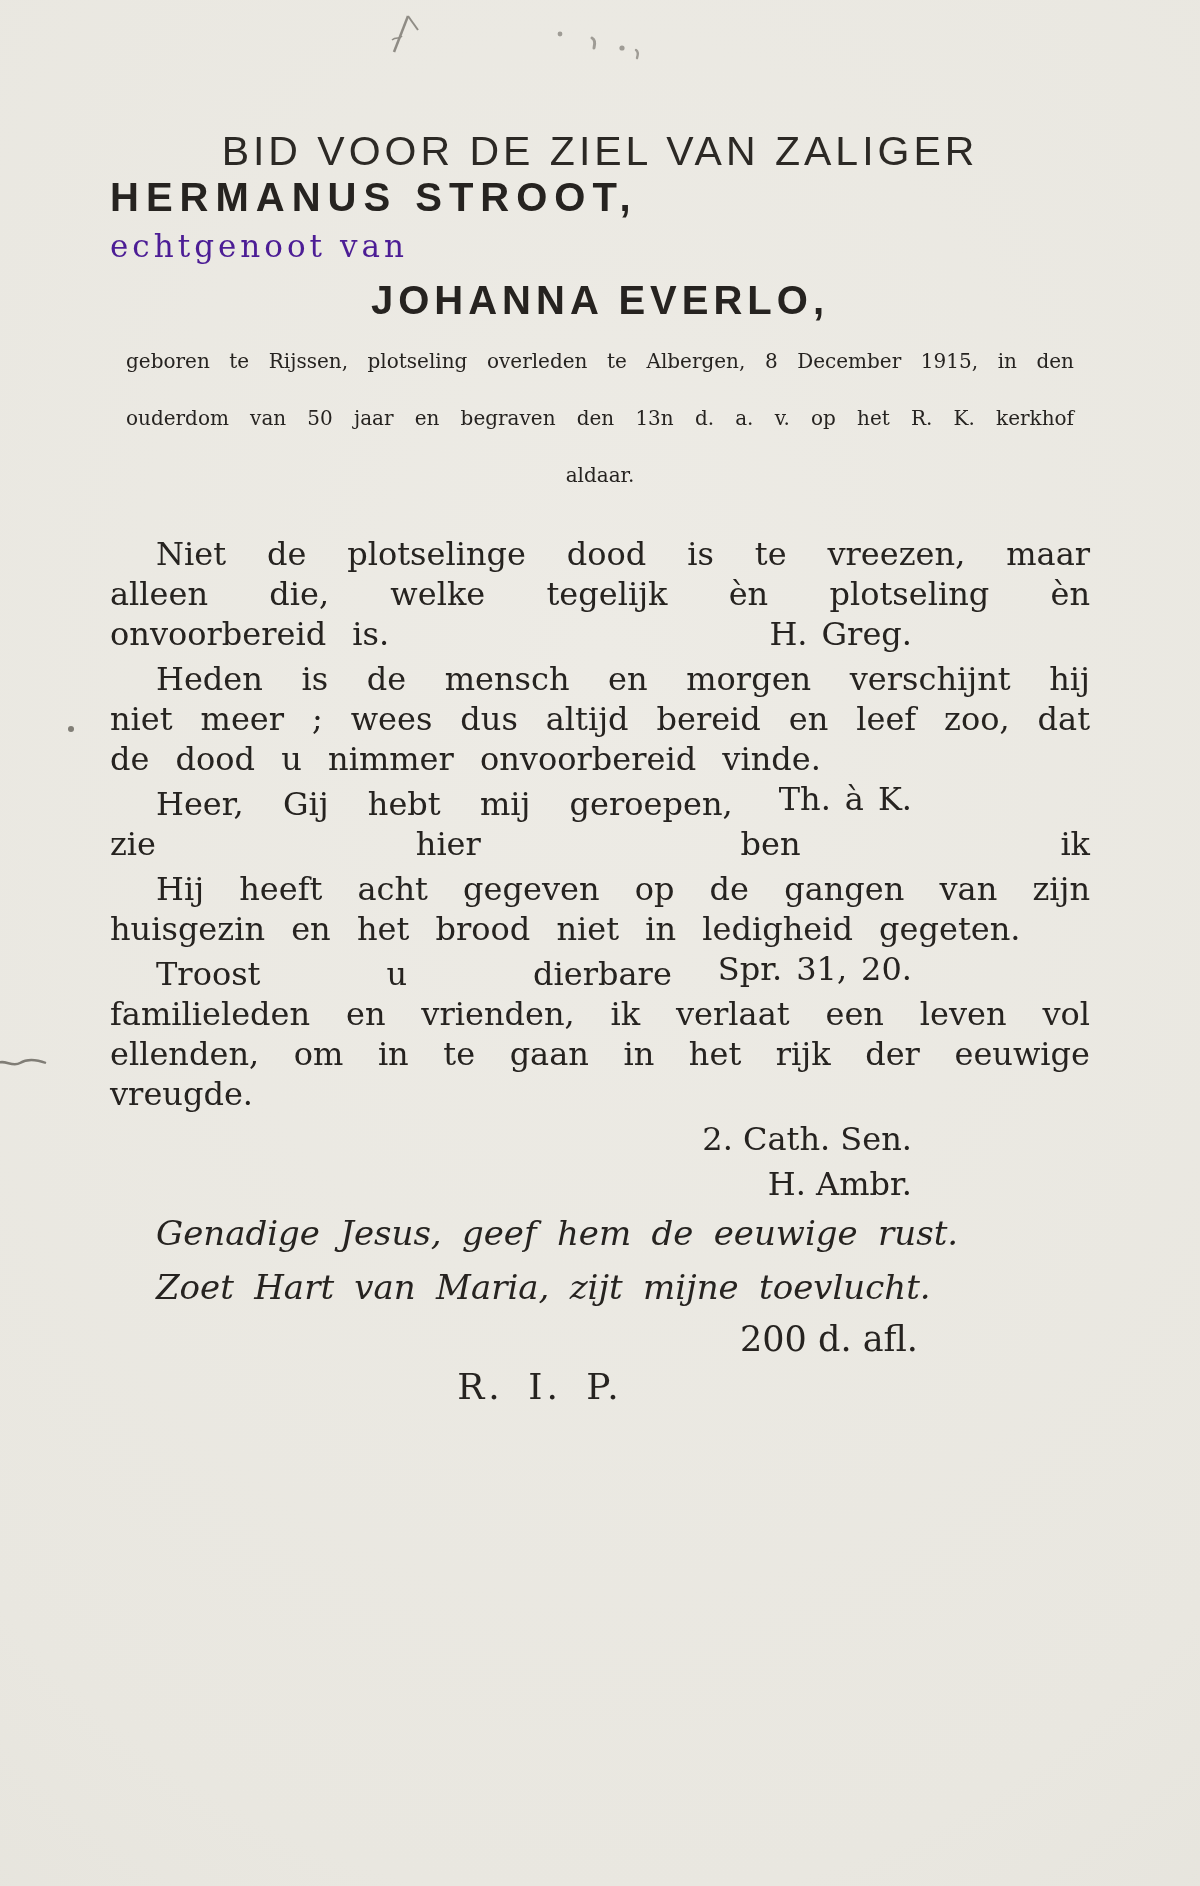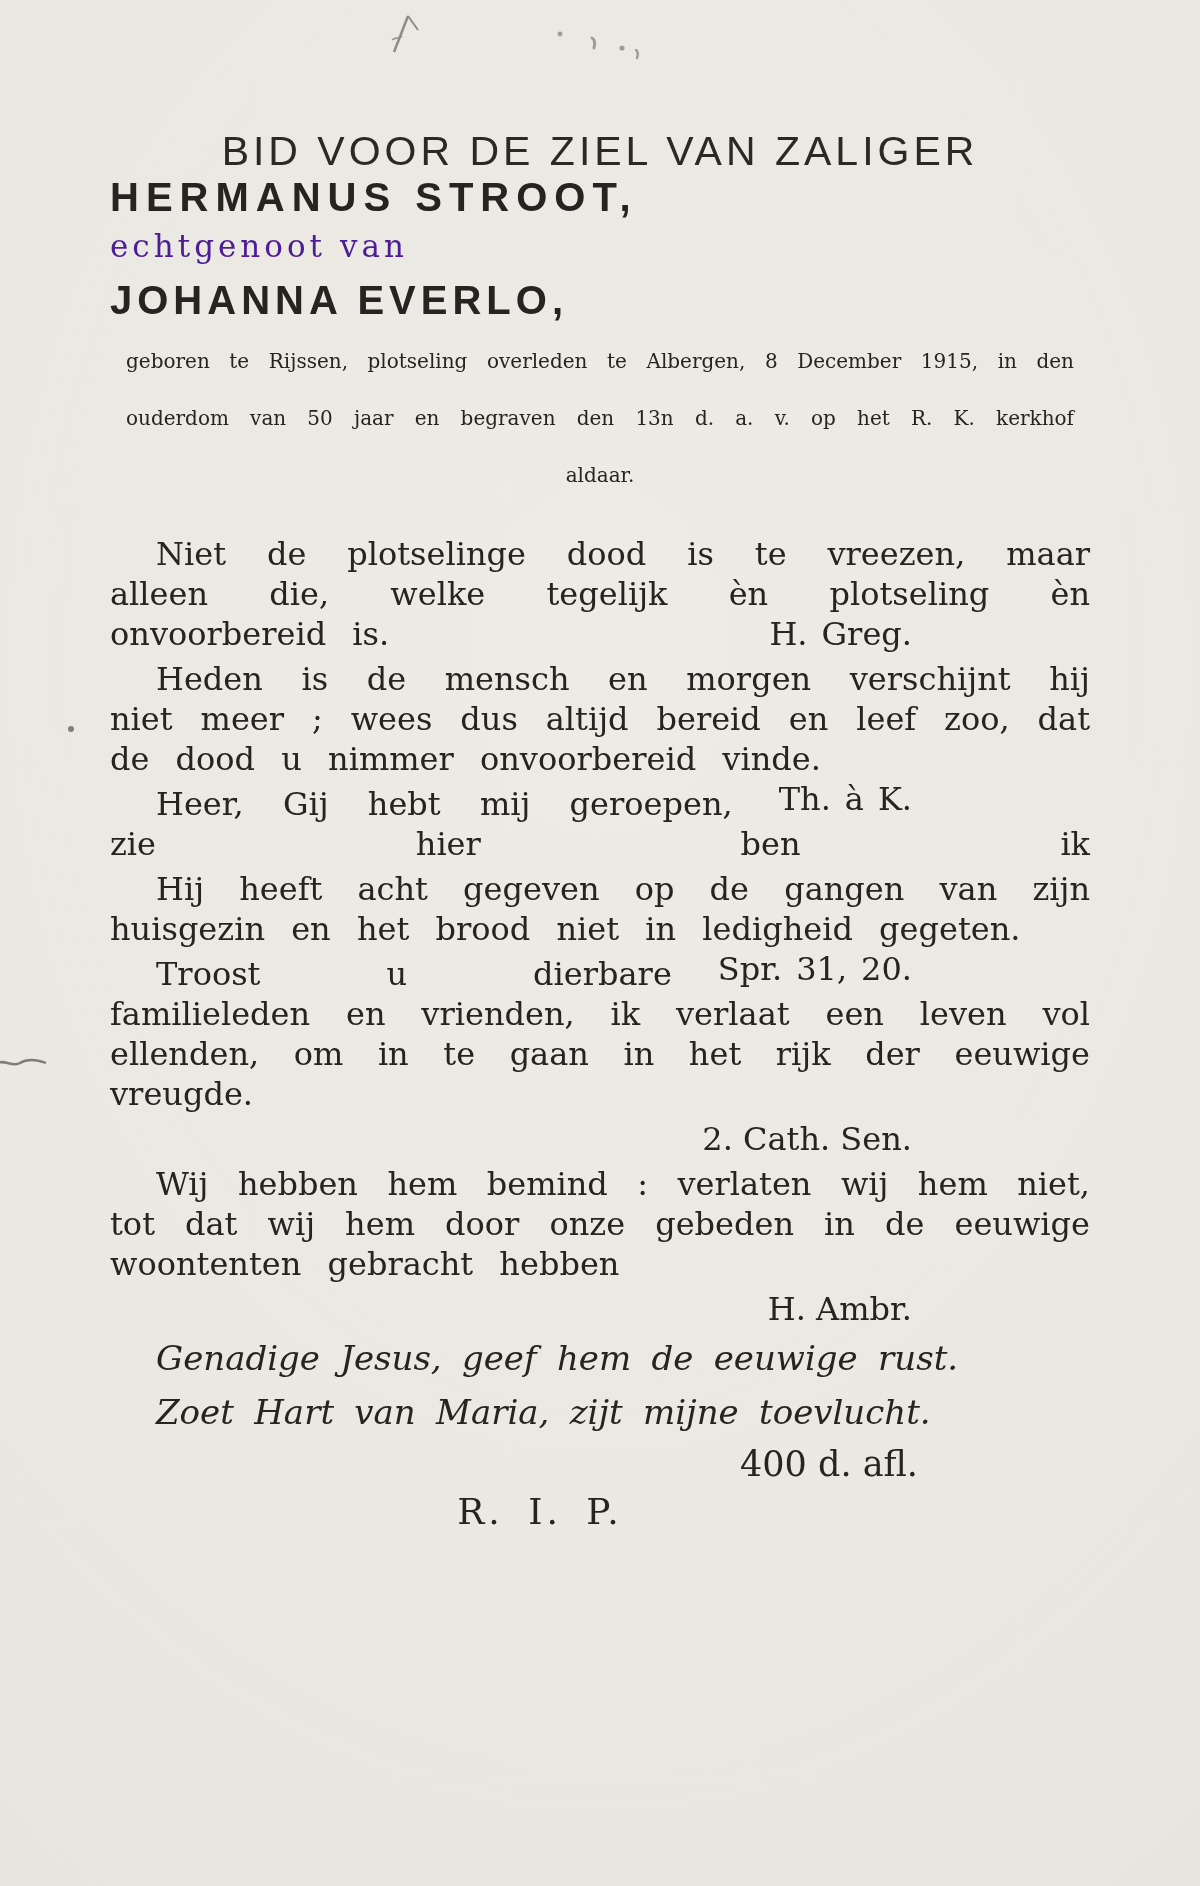--- a/index.html
+++ b/index.html
@@ -11,21 +11,21 @@
     font-family:"DejaVu Serif", serif;
   }
   .page{width:980px;margin:0 auto;padding-top:128px}
 
   .title{font-family:"Liberation Sans",sans-serif;font-size:41px;letter-spacing:4px;
     text-align:center;white-space:nowrap;color:#2c2925}
   .name{font-family:"Liberation Sans",sans-serif;font-size:40px;font-weight:700;
     letter-spacing:7px;text-align:left;white-space:nowrap}
   .relation{font-size:31px;letter-spacing:4px;margin-top:8px;color:#4c1d95}
   .spouse{font-family:"Liberation Sans",sans-serif;font-size:40px;font-weight:700;
-    letter-spacing:5px;margin-top:14px}
+    letter-spacing:5px;text-align:center;margin-top:14px}
   .bio{font-size:20px;line-height:57px;margin:10px 16px 0;text-align:justify;
     text-align-last:center;word-spacing:.5em}
 
   .bodytext{margin-top:30px}
   .bodytext p{margin:0 0 5px 0}
   .quote{font-size:32px;line-height:40px;text-align:justify;word-spacing:.5em;text-indent:46px}
   .quote.stretch{text-align-last:justify}
   .attr-float{float:right;margin-right:178px;word-spacing:.12em}
   .attr-line{font-size:32px;line-height:40px;text-align:right;padding-right:178px}
 
@@ -90,27 +90,24 @@
     <p class="quote">
       <span>Hij heeft acht gegeven op de gangen van zijn huisgezin en het brood niet in ledigheid gegeten.</span>
       <span class="attr-float">Spr. 31, 20.</span>
     </p>
 
     <p class="quote">
       <span>Troost u dierbare familieleden en vrienden, ik verlaat een leven vol ellenden, om in te gaan in het rijk der eeuwige vreugde.</span>
     </p>
     <p class="attr-line">2. Cath. Sen.</p>
 
-    <p class="quote">
-      <span>Wij hebben hem bemind : verlaten wij hem niet, tot dat wij hem door onze gebeden in de eeuwige woontenten gebracht hebben</span>
-    </p>
     <p class="attr-line">H. Ambr.</p>
 
     <div class="prayers">
       <p class="prayer">Genadige Jesus, geef hem de eeuwige rust.</p>
       <p class="prayer">Zoet Hart van Maria, zijt mijne toevlucht.</p>
     </div>
 
-    <p class="indulgence">400 d. afl.</p>
+    <p class="indulgence">200 d. afl.</p>
     <p class="rip">R. I. P.</p>
 
   </main>
 </div>
 
 </body></html>

